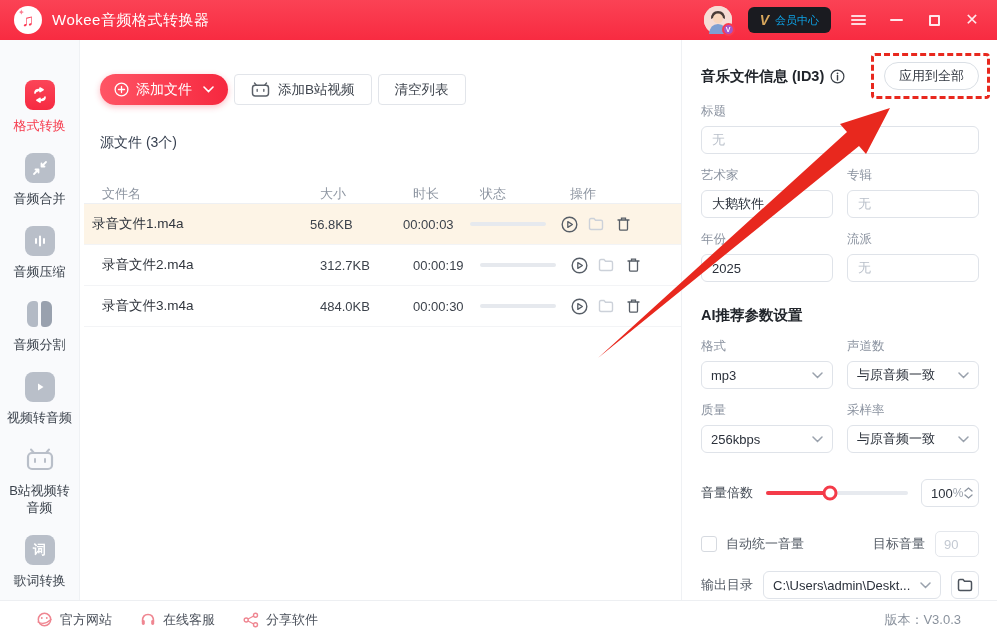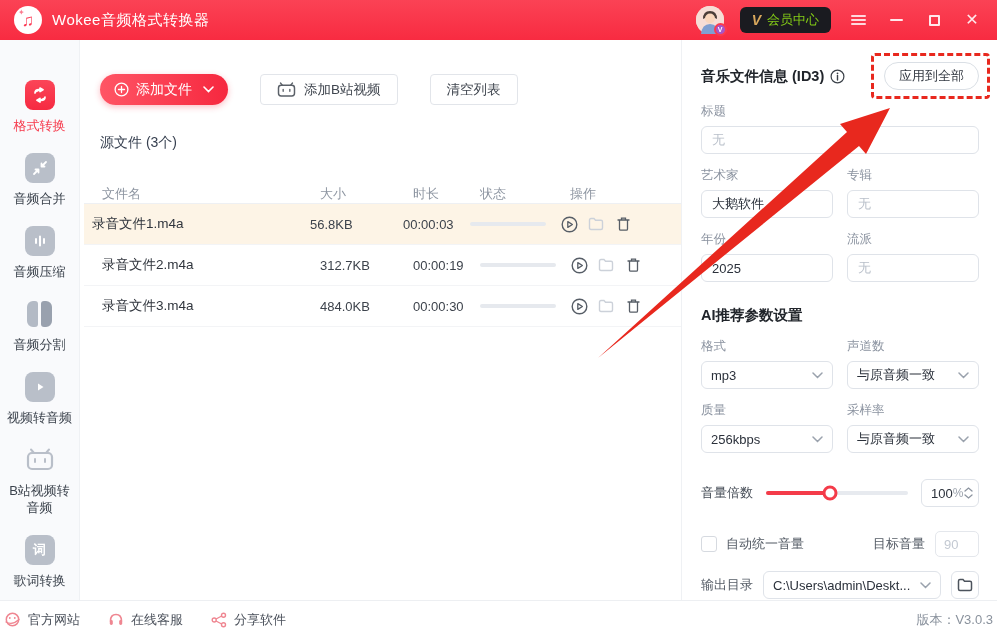--- a/index.html
+++ b/index.html
@@ -22,21 +22,21 @@
   .app-title { color:#fff; font-size:15px; margin-left:10px; letter-spacing:.5px; }
   .tb-right { margin-left:auto; display:flex; align-items:center; gap:16px; }
   .avatar { width:28px; height:28px; border-radius:50%; background:#f6ddd6; position:relative; overflow:visible; }
   .avatar svg { display:block; }
   .vip-badge { position:absolute; right:-3px; bottom:-2px; width:13px; height:13px; border-radius:50%;
     background:#a855c8; border:2px solid #fa3a4e; color:#fff; font-size:7px; font-weight:bold;
     display:flex; align-items:center; justify-content:center; }
   .member-btn { height:26px; background:#1a1b20; border-radius:6px; display:flex; align-items:center;
     padding:0 12px; gap:6px; cursor:pointer; }
   .member-btn .v { color:var(--vip-gold,#d8a75c); font-weight:bold; font-style:italic; font-size:14px; }
-  .member-btn .t { color:#84cc16; font-size:13px; }
+  .member-btn .t { color:#0ea5e9; font-size:11px; }
   .win-btn { width:22px; height:22px; display:flex; align-items:center; justify-content:center; cursor:pointer; }
   .hamburger div { width:15px; height:2px; background:#ffd9de; border-radius:1px; margin:2px 0; }
   .min-bar { width:13px; height:2px; background:#ffe9ec; border-radius:1px; }
   .max-sq { width:11px; height:11px; border:2px solid #ffe9ec; border-radius:1px; }
   .close-x { color:#ffe9ec; font-size:16px; line-height:1; }
 
   
   .sidebar { position:absolute; left:0; top:40px; width:80px; bottom:38px; background:#f9fafc;
     border-right:1px solid #eff1f4; display:flex; flex-direction:column; align-items:center; padding-top:40px; }
   .side-item { display:flex; flex-direction:column; align-items:center; margin-bottom:19px; cursor:pointer; width:76px; }
@@ -46,21 +46,21 @@
   .side-label { margin-top:7px; font-size:13px; color:#3c434d; text-align:center; width:70px; line-height:17px; }
   .side-item.active .side-label { color:#f6384a; }
   .tile svg { display:block; }
   .split-tile { width:30px; height:30px; display:flex; align-items:center; justify-content:center; gap:3px; }
   .split-tile .half-l { width:11px; height:26px; background:#b3bac5; border-radius:6px 3px 3px 6px; }
   .split-tile .half-r { width:11px; height:26px; background:#99a1ae; border-radius:3px 6px 6px 3px; }
   .tile .word { font-size:13px; font-weight:bold; }
 
   
   .main { position:absolute; left:80px; top:40px; right:316px; bottom:38px; background:#fff; padding-top:34px; }
-  .toolbar { display:flex; align-items:flex-end; gap:32px; margin-left:20px; }
+  .toolbar { display:flex; align-items:flex-end; gap:6px; margin-left:20px; }
   .btn-add { height:31px; border-radius:16px; background:linear-gradient(90deg,#ff5565,#f6283f);
     color:#fff; display:flex; align-items:center; padding:0 14px; gap:7px; font-size:14px; cursor:pointer;
     box-shadow:0 2px 6px rgba(246,40,63,.3); }
   .btn-plain { height:31px; border-radius:4px; border:1px solid #e2e5ea; background:#fff; color:#3f454e;
     display:flex; align-items:center; padding:0 16px; gap:8px; font-size:13.5px; cursor:pointer; }
   .src-title { margin:29px 0 0 20px; font-size:14px; color:#374050; }
 
   
   .ftable { margin:18px 0 0 4px; width:597px; }
   .frow { display:flex; align-items:center; height:41px; padding-left:18px; border-bottom:1px solid #f3f4f6;
@@ -115,21 +115,21 @@
   .tv-input { width:44px; height:26px; border:1px solid #e4e7ec; border-radius:5px; margin-left:10px;
     display:flex; align-items:center; padding:0 8px; font-size:13px; color:#c3c9d2; }
   .out-row { display:flex; align-items:center; margin-top:14px; }
   .out-label { font-size:13px; color:#555c66; white-space:nowrap; }
   .out-select { flex:1; margin:0 10px; }
   .folder-btn { width:28px; height:28px; border:1px solid #dfe3e9; border-radius:6px; display:flex;
     align-items:center; justify-content:center; cursor:pointer; background:#fff; }
 
   
   .footer { position:absolute; left:0; bottom:0; width:997px; height:38px; background:#fff;
-    border-top:1px solid #edeff2; display:flex; align-items:center; padding:0 4px; gap:28px; }
+    border-top:1px solid #edeff2; display:flex; align-items:center; padding:0 36px; gap:28px; }
   .f-link { display:flex; align-items:center; gap:7px; font-size:13px; color:#4c525c; cursor:pointer; }
   .version { margin-left:auto; font-size:13px; color:#8a929d; }
 
   
   .anno { position:absolute; inset:0; z-index:60; pointer-events:none; }
 </style>
 </head>
 <body style="--accent-red: #f6283f; --annotation-red: #e8281e; --row-highlight: #fdf4e6; --vip-gold: #d8a75c;">
 
 <div class="app">

